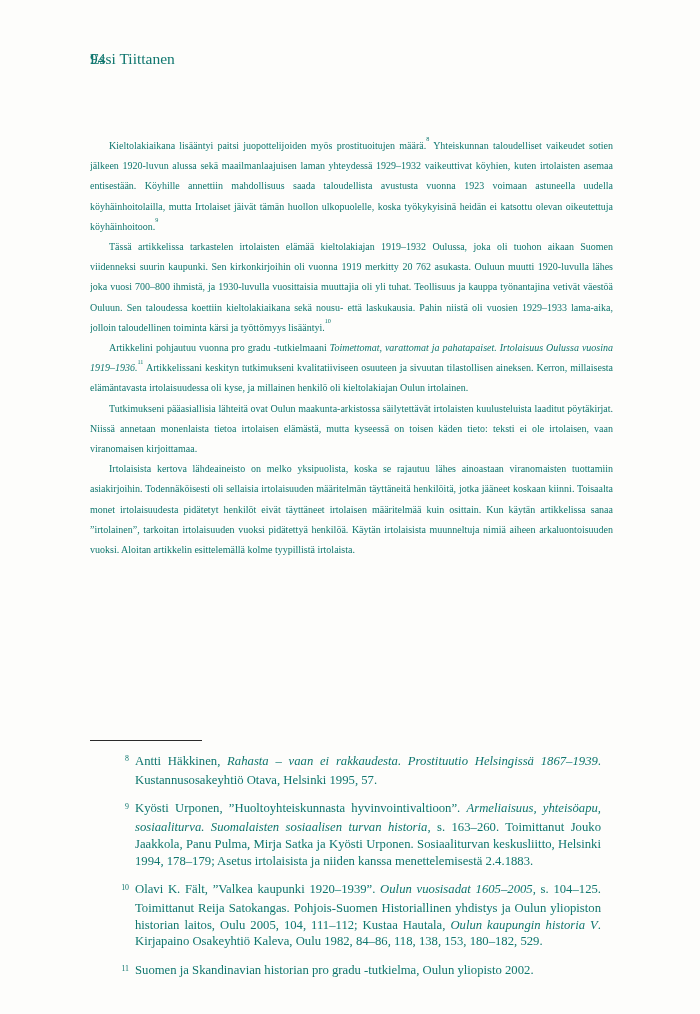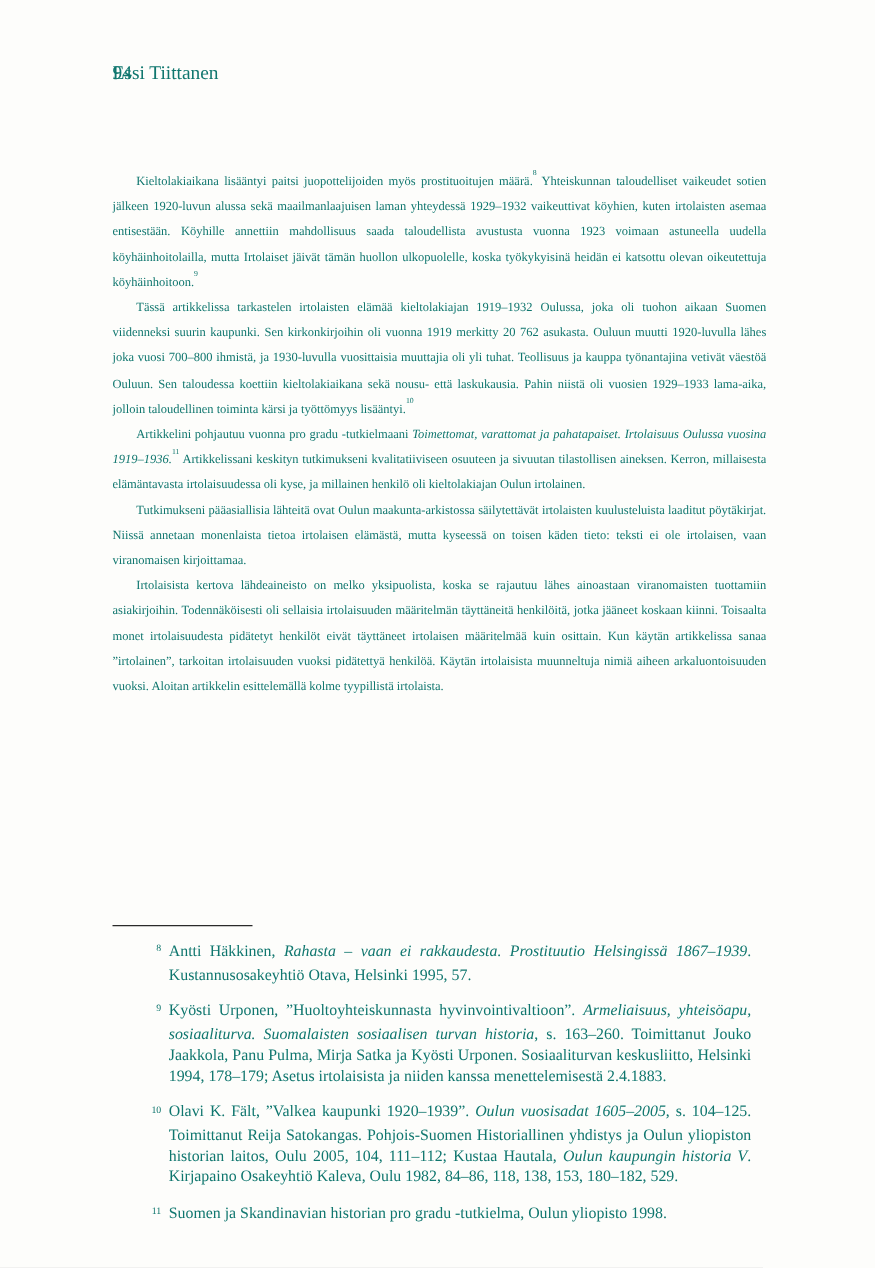--- a/index.html
+++ b/index.html
@@ -112,17 +112,17 @@
       <p class="para"><span>Tutkimukseni pääasiallisia lähteitä ovat Oulun maakunta-arkistossa säilytettävät irtolaisten kuulusteluista laaditut pöytäkirjat. Niissä annetaan monenlaista tietoa irtolaisen elämästä, mutta kyseessä on toisen käden tieto: teksti ei ole irtolaisen, vaan viranomaisen kirjoittamaa.</span></p>
       <p class="para"><span>Irtolaisista kertova lähdeaineisto on melko yksipuolista, koska se rajautuu lähes ainoastaan viranomaisten tuottamiin asiakirjoihin. Todennäköisesti oli sellaisia irtolaisuuden määritelmän täyttäneitä henkilöitä, jotka jääneet koskaan kiinni. Toisaalta monet irtolaisuudesta pidätetyt henkilöt eivät täyttäneet irtolaisen määritelmää kuin osittain. Kun käytän artikkelissa sanaa ”irtolainen”, tarkoitan irtolaisuuden vuoksi pidätettyä henkilöä. Käytän irtolaisista muunneltuja nimiä aiheen arkaluontoisuuden vuoksi. Aloitan artikkelin esittelemällä kolme tyypillistä irtolaista.</span></p>
     </div>
 
   <div class="footnote-section">
     <div class="fn-rule"></div>
     <div>
         <p class="footnote"><span class="fn-num">8</span><span>Antti Häkkinen, </span><span class="it">Rahasta – vaan ei rakkaudesta. Prostituutio Helsingissä 1867–1939</span><span>. Kustannusosakeyhtiö Otava, Helsinki 1995, 57.</span></p>
         <p class="footnote"><span class="fn-num">9</span><span>Kyösti Urponen, ”Huoltoyhteiskunnasta hyvinvointivaltioon”. </span><span class="it">Armeliaisuus, yhteisöapu, sosiaaliturva. Suomalaisten sosiaalisen turvan historia</span><span>, s. 163–260. Toimittanut Jouko Jaakkola, Panu Pulma, Mirja Satka ja Kyösti Urponen. Sosiaaliturvan keskusliitto, Helsinki 1994, 178–179; Asetus irtolaisista ja niiden kanssa menettelemisestä 2.4.1883.</span></p>
         <p class="footnote"><span class="fn-num">10</span><span>Olavi K. Fält, ”Valkea kaupunki 1920–1939”. </span><span class="it">Oulun vuosisadat 1605–2005</span><span>, s. 104–125. Toimittanut Reija Satokangas. Pohjois-Suomen Historiallinen yhdistys ja Oulun yliopiston historian laitos, Oulu 2005, 104, 111–112; Kustaa Hautala, </span><span class="it">Oulun kaupungin historia V</span><span>. Kirjapaino Osakeyhtiö Kaleva, Oulu 1982, 84–86, 118, 138, 153, 180–182, 529.</span></p>
-        <p class="footnote"><span class="fn-num">11</span><span>Suomen ja Skandinavian historian pro gradu -tutkielma, Oulun yliopisto 1998.</span></p>
+        <p class="footnote"><span class="fn-num">11</span><span>Suomen ja Skandinavian historian pro gradu -tutkielma, Oulun yliopisto 2002.</span></p>
       </div>
   </div>
 
 </div>
 
 </body></html>

